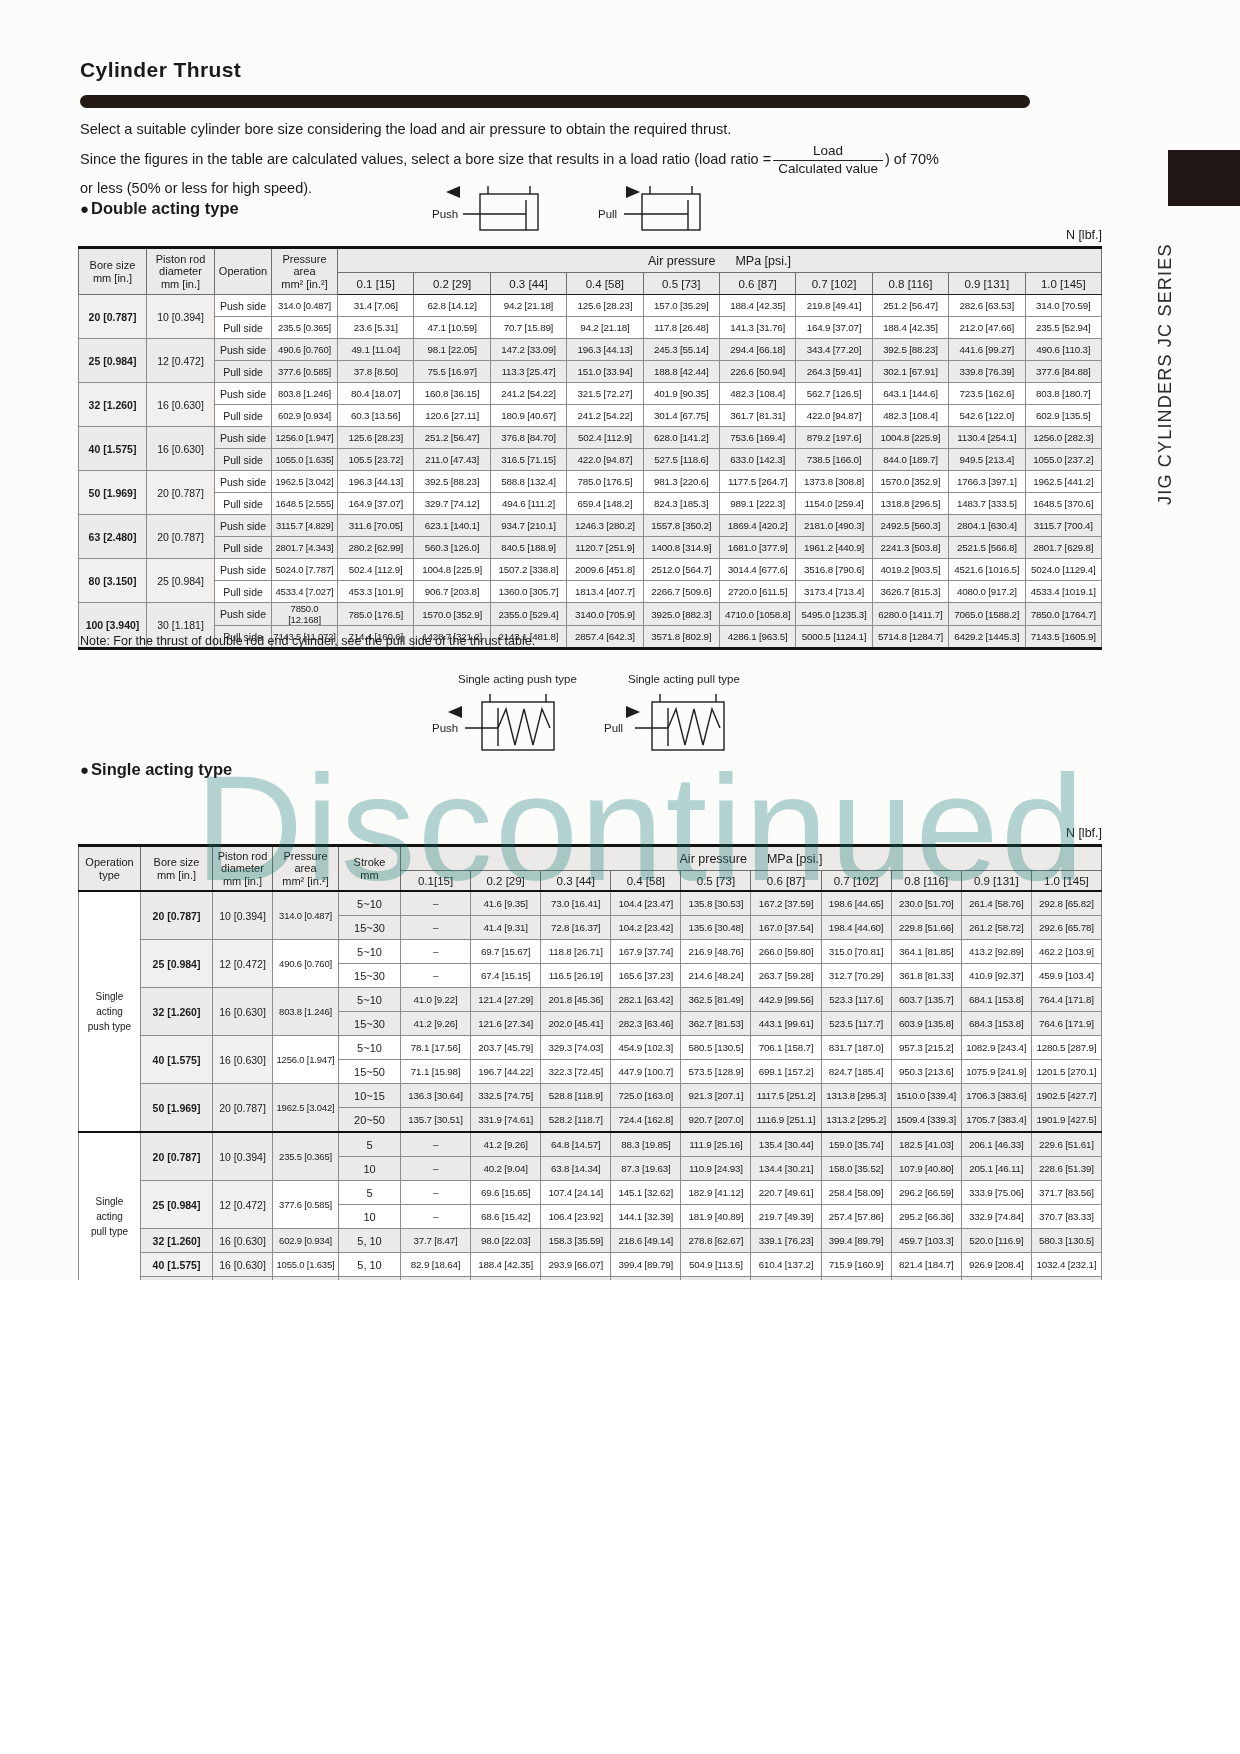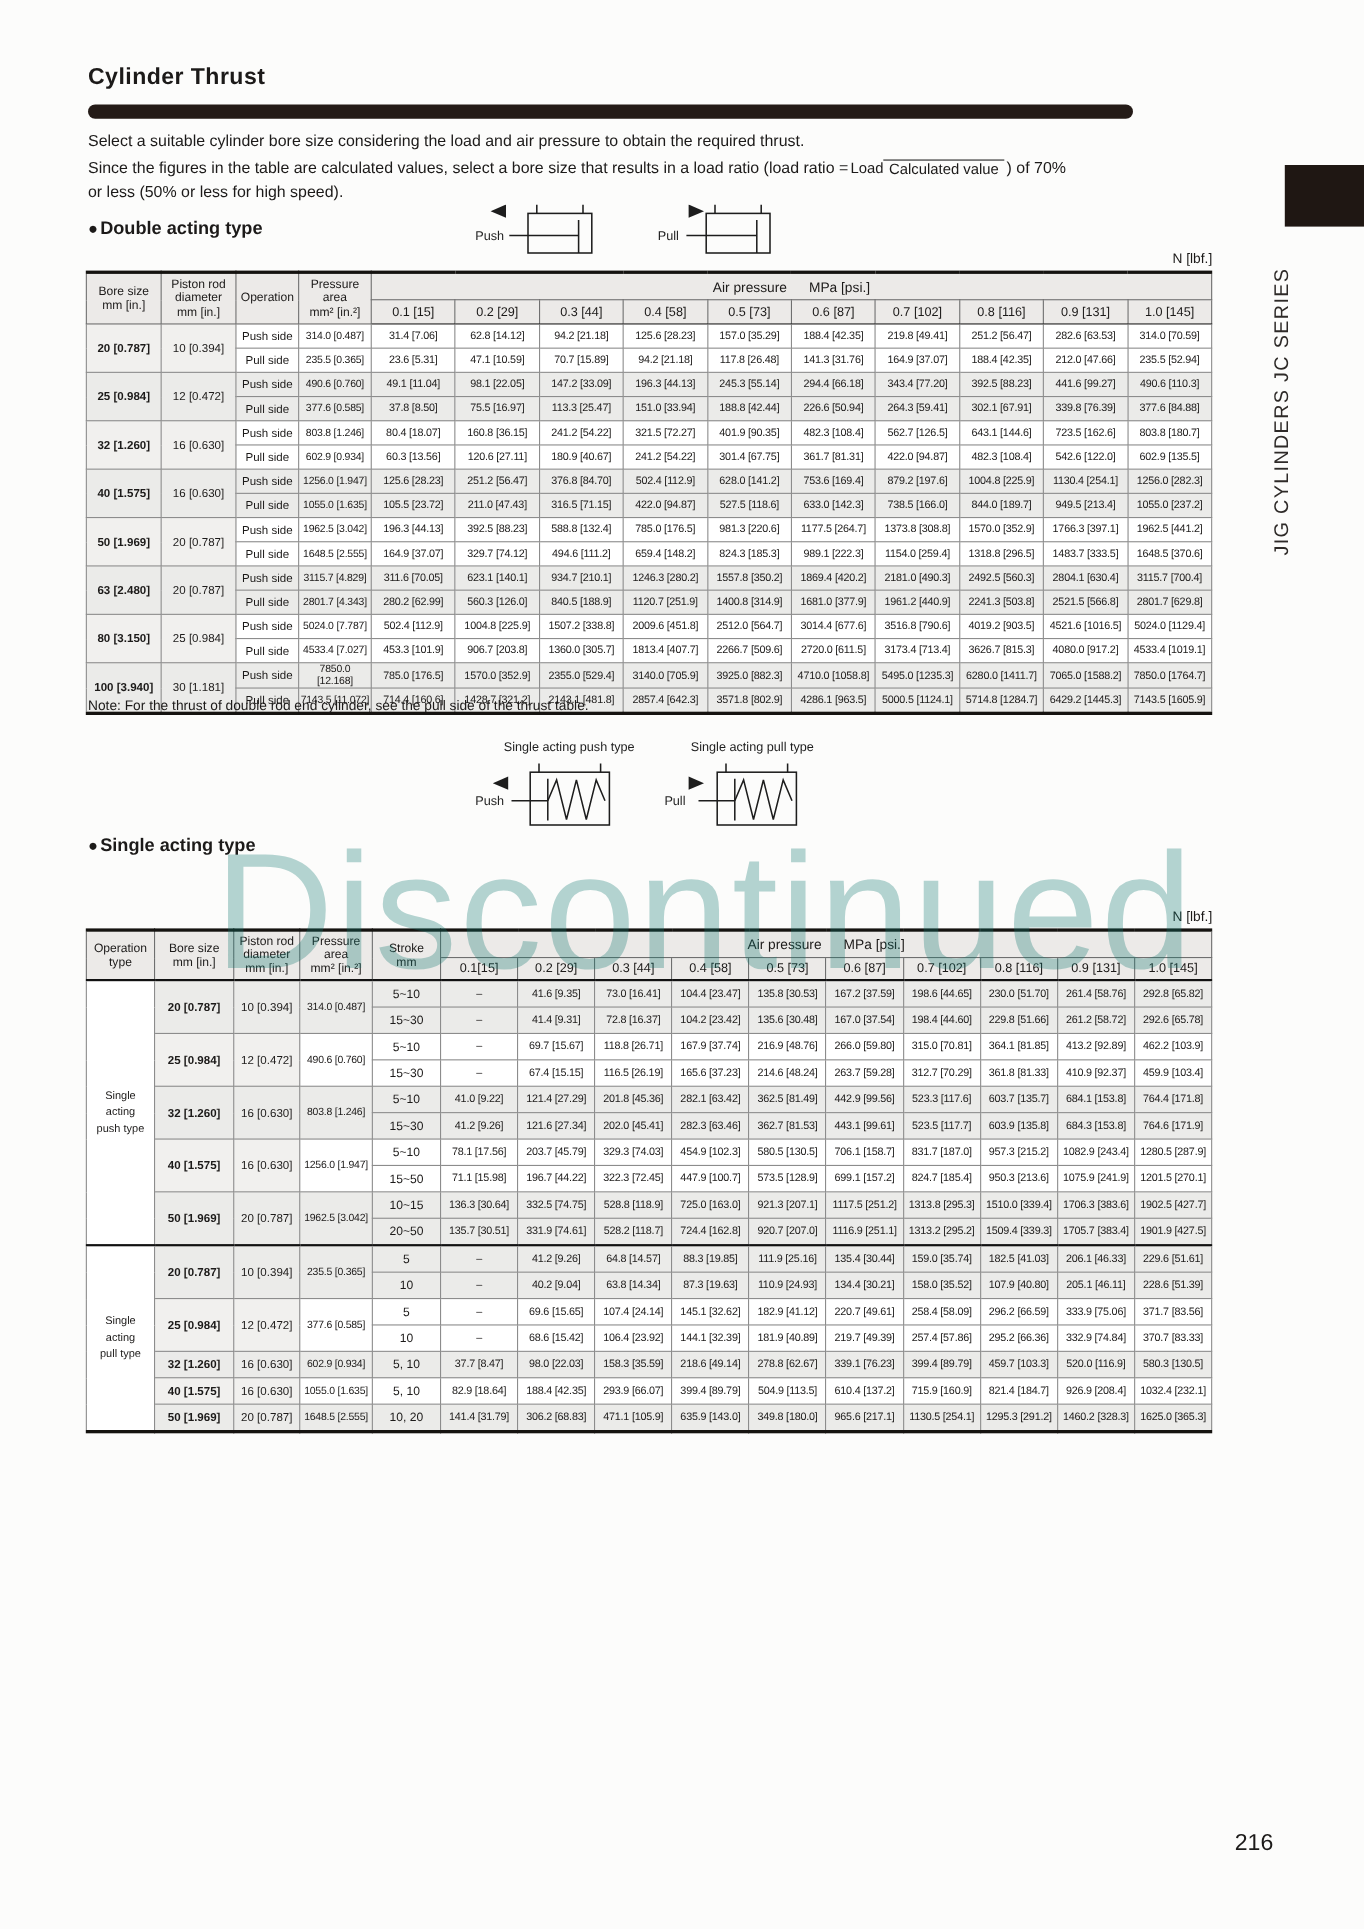--- a/index.html
+++ b/index.html
@@ -1,25 +1,25 @@
 <!DOCTYPE html>
 <html><head>
 <meta charset="utf-8">
 <style>
   html,body { margin:0; padding:0; }
   .page {
-    position:relative; width:1240px; height:1754px;
+    position:relative; width:1240px; height:1280px;
     background:#fcfcfb; overflow:hidden;
     font-family:"Liberation Sans", sans-serif; color:#1c1a19;
   }
   .page-title { position:absolute; left:80px; top:58px; font-size:21px; font-weight:bold; letter-spacing:0.4px; }
   .title-bar { position:absolute; left:80px; top:95px; width:950px; height:13px; background:#241b17; border-radius:7px; }
   .intro { position:absolute; left:80px; top:119px; width:980px; font-size:14.5px; line-height:1.5; }
   .intro-line2 { display:flex; align-items:center; margin-top:2px; }
-  .fraction { display:inline-flex; flex-direction:row; align-items:center; font-size:13.5px; margin:0 2px; line-height:1.25; }
+  .fraction { display:inline-flex; flex-direction:column; align-items:center; font-size:13.5px; margin:0 2px; line-height:1.25; }
   .fraction .bot { border-top:1.4px solid #222; padding:0 5px; }
   .side-tab { position:absolute; left:1168px; top:150px; width:72px; height:56px; background:#1f1713; }
   .side-text {
     position:absolute; left:1155px; top:205px; height:300px; width:30px;
     writing-mode:vertical-rl; transform:rotate(180deg);
     font-size:18px; letter-spacing:1.2px; color:#2e2a28; white-space:nowrap;
   }
   .sec-heading { position:absolute; display:flex; align-items:center; font-weight:bold; font-size:16.5px; }
   .sec-heading .bullet { font-size:15px; margin-right:2px; }
   #da-heading { left:80px; top:199px; }

